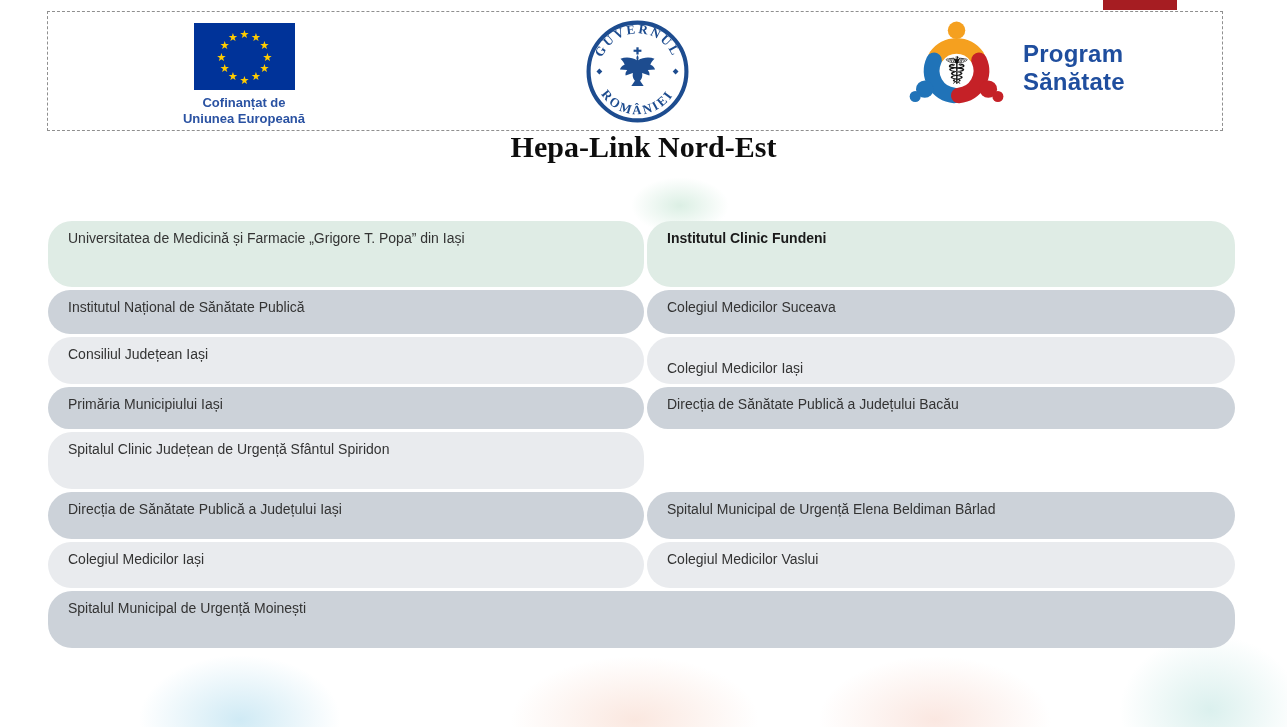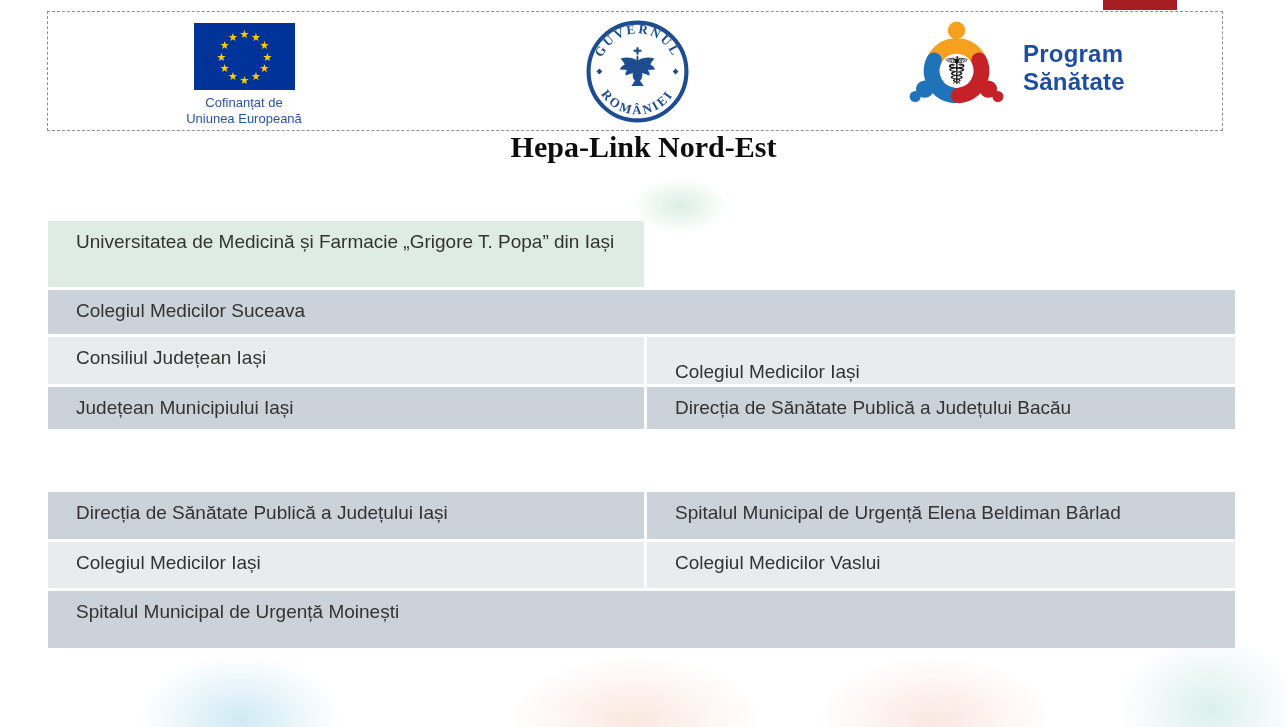--- a/index.html
+++ b/index.html
@@ -21,36 +21,36 @@
     background:radial-gradient(closest-side,rgba(190,226,206,0.55),rgba(190,226,206,0) 75%);}
 
   .top-red-bar{position:absolute;left:1103px;top:0;width:74px;height:10px;background:#a61d22;z-index:5;}
 
   .header-box{position:absolute;left:47px;top:11px;width:1174px;height:118px;border:1px dashed #8f8f8f;background:transparent;}
 
   
   .eu-block{position:absolute;left:96px;top:0;width:200px;height:118px;}
   .eu-flag{position:absolute;left:50px;top:11px;width:101px;height:67px;background:#003399;}
   .eu-star{position:absolute;transform:translate(-50%,-50%);color:#ffcc00;font-size:11px;line-height:1;font-family:"DejaVu Sans",sans-serif;}
-  .eu-caption{position:absolute;left:0;top:83px;width:200px;text-align:center;color:#2a52a2;font-size:13px;font-weight:normal;line-height:1.25;}
+  .eu-caption{position:absolute;left:0;top:83px;width:200px;text-align:center;color:#2a52a2;font-size:13px;font-weight:bold;line-height:1.25;}
 
   
   .gov-block{position:absolute;left:538px;top:8px;width:103px;height:103px;}
 
   
   .ps-block{position:absolute;left:858px;top:3px;display:flex;align-items:center;}
   .ps-text{margin-left:16px;color:#1f4e9e;font-size:24px;font-weight:bold;letter-spacing:0.2px;}
 
   .title{position:absolute;left:0;top:130px;width:1287px;margin:0;text-align:center;
     font-family:"Liberation Serif","DejaVu Serif",serif;font-weight:bold;font-size:30px;color:#0d0d0d;}
 
   
   .ptable{position:absolute;left:48px;top:221px;width:1187px;}
   .prow{display:flex;margin-bottom:3px;}
-  .pcell{box-sizing:border-box;padding:8px 12px 0 28px;font-size:19px;line-height:1.35;color:#333;}
+  .pcell{box-sizing:border-box;padding:8px 12px 0 20px;font-size:14px;line-height:1.35;color:#333;border-radius:24px;}
   .pcell.left{width:596px;margin-right:3px;}
   .pcell.right{flex:1;}
   .prow.green .pcell{background:#dfece5;}
   .prow.dark  .pcell{background:#ccd2d9;}
   .prow.light .pcell{background:#e9ebee;}
   .pcell.bold{font-weight:bold;color:#1a1a1a;}
   .pcell.low{padding-top:22px;}
 </style>
 </head>
 <body>
@@ -126,33 +126,36 @@
       <div class="ps-text">Program Sănătate</div>
     </div>
 
   </div>
 
   <h1 class="title">Hepa-Link Nord-Est</h1>
 
   <div class="ptable">
     <div class="prow green" style="height:66px">
       <div class="pcell left">Universitatea de Medicină și Farmacie „Grigore T. Popa” din Iași</div>
+      <div class="pcell right bold">Institutul Clinic Fundeni</div>
     </div>
     <div class="prow dark" style="height:44px">
+      <div class="pcell left">Institutul Național de Sănătate Publică</div>
       <div class="pcell right">Colegiul Medicilor Suceava</div>
     </div>
     <div class="prow light" style="height:47px">
       <div class="pcell left">Consiliul Județean Iași</div>
       <div class="pcell right low">Colegiul Medicilor Iași</div>
     </div>
     <div class="prow dark" style="height:42px">
-      <div class="pcell left">Județean Municipiului Iași</div>
+      <div class="pcell left">Primăria Municipiului Iași</div>
       <div class="pcell right">Direcția de Sănătate Publică a Județului Bacău</div>
     </div>
     <div class="prow light" style="height:57px">
+      <div class="pcell left">Spitalul Clinic Județean de Urgență Sfântul Spiridon</div>
     </div>
     <div class="prow dark" style="height:47px">
       <div class="pcell left">Direcția de Sănătate Publică a Județului Iași</div>
       <div class="pcell right">Spitalul Municipal de Urgență Elena Beldiman Bârlad</div>
     </div>
     <div class="prow light" style="height:46px">
       <div class="pcell left">Colegiul Medicilor Iași</div>
       <div class="pcell right">Colegiul Medicilor Vaslui</div>
     </div>
     <div class="prow dark" style="height:57px">

